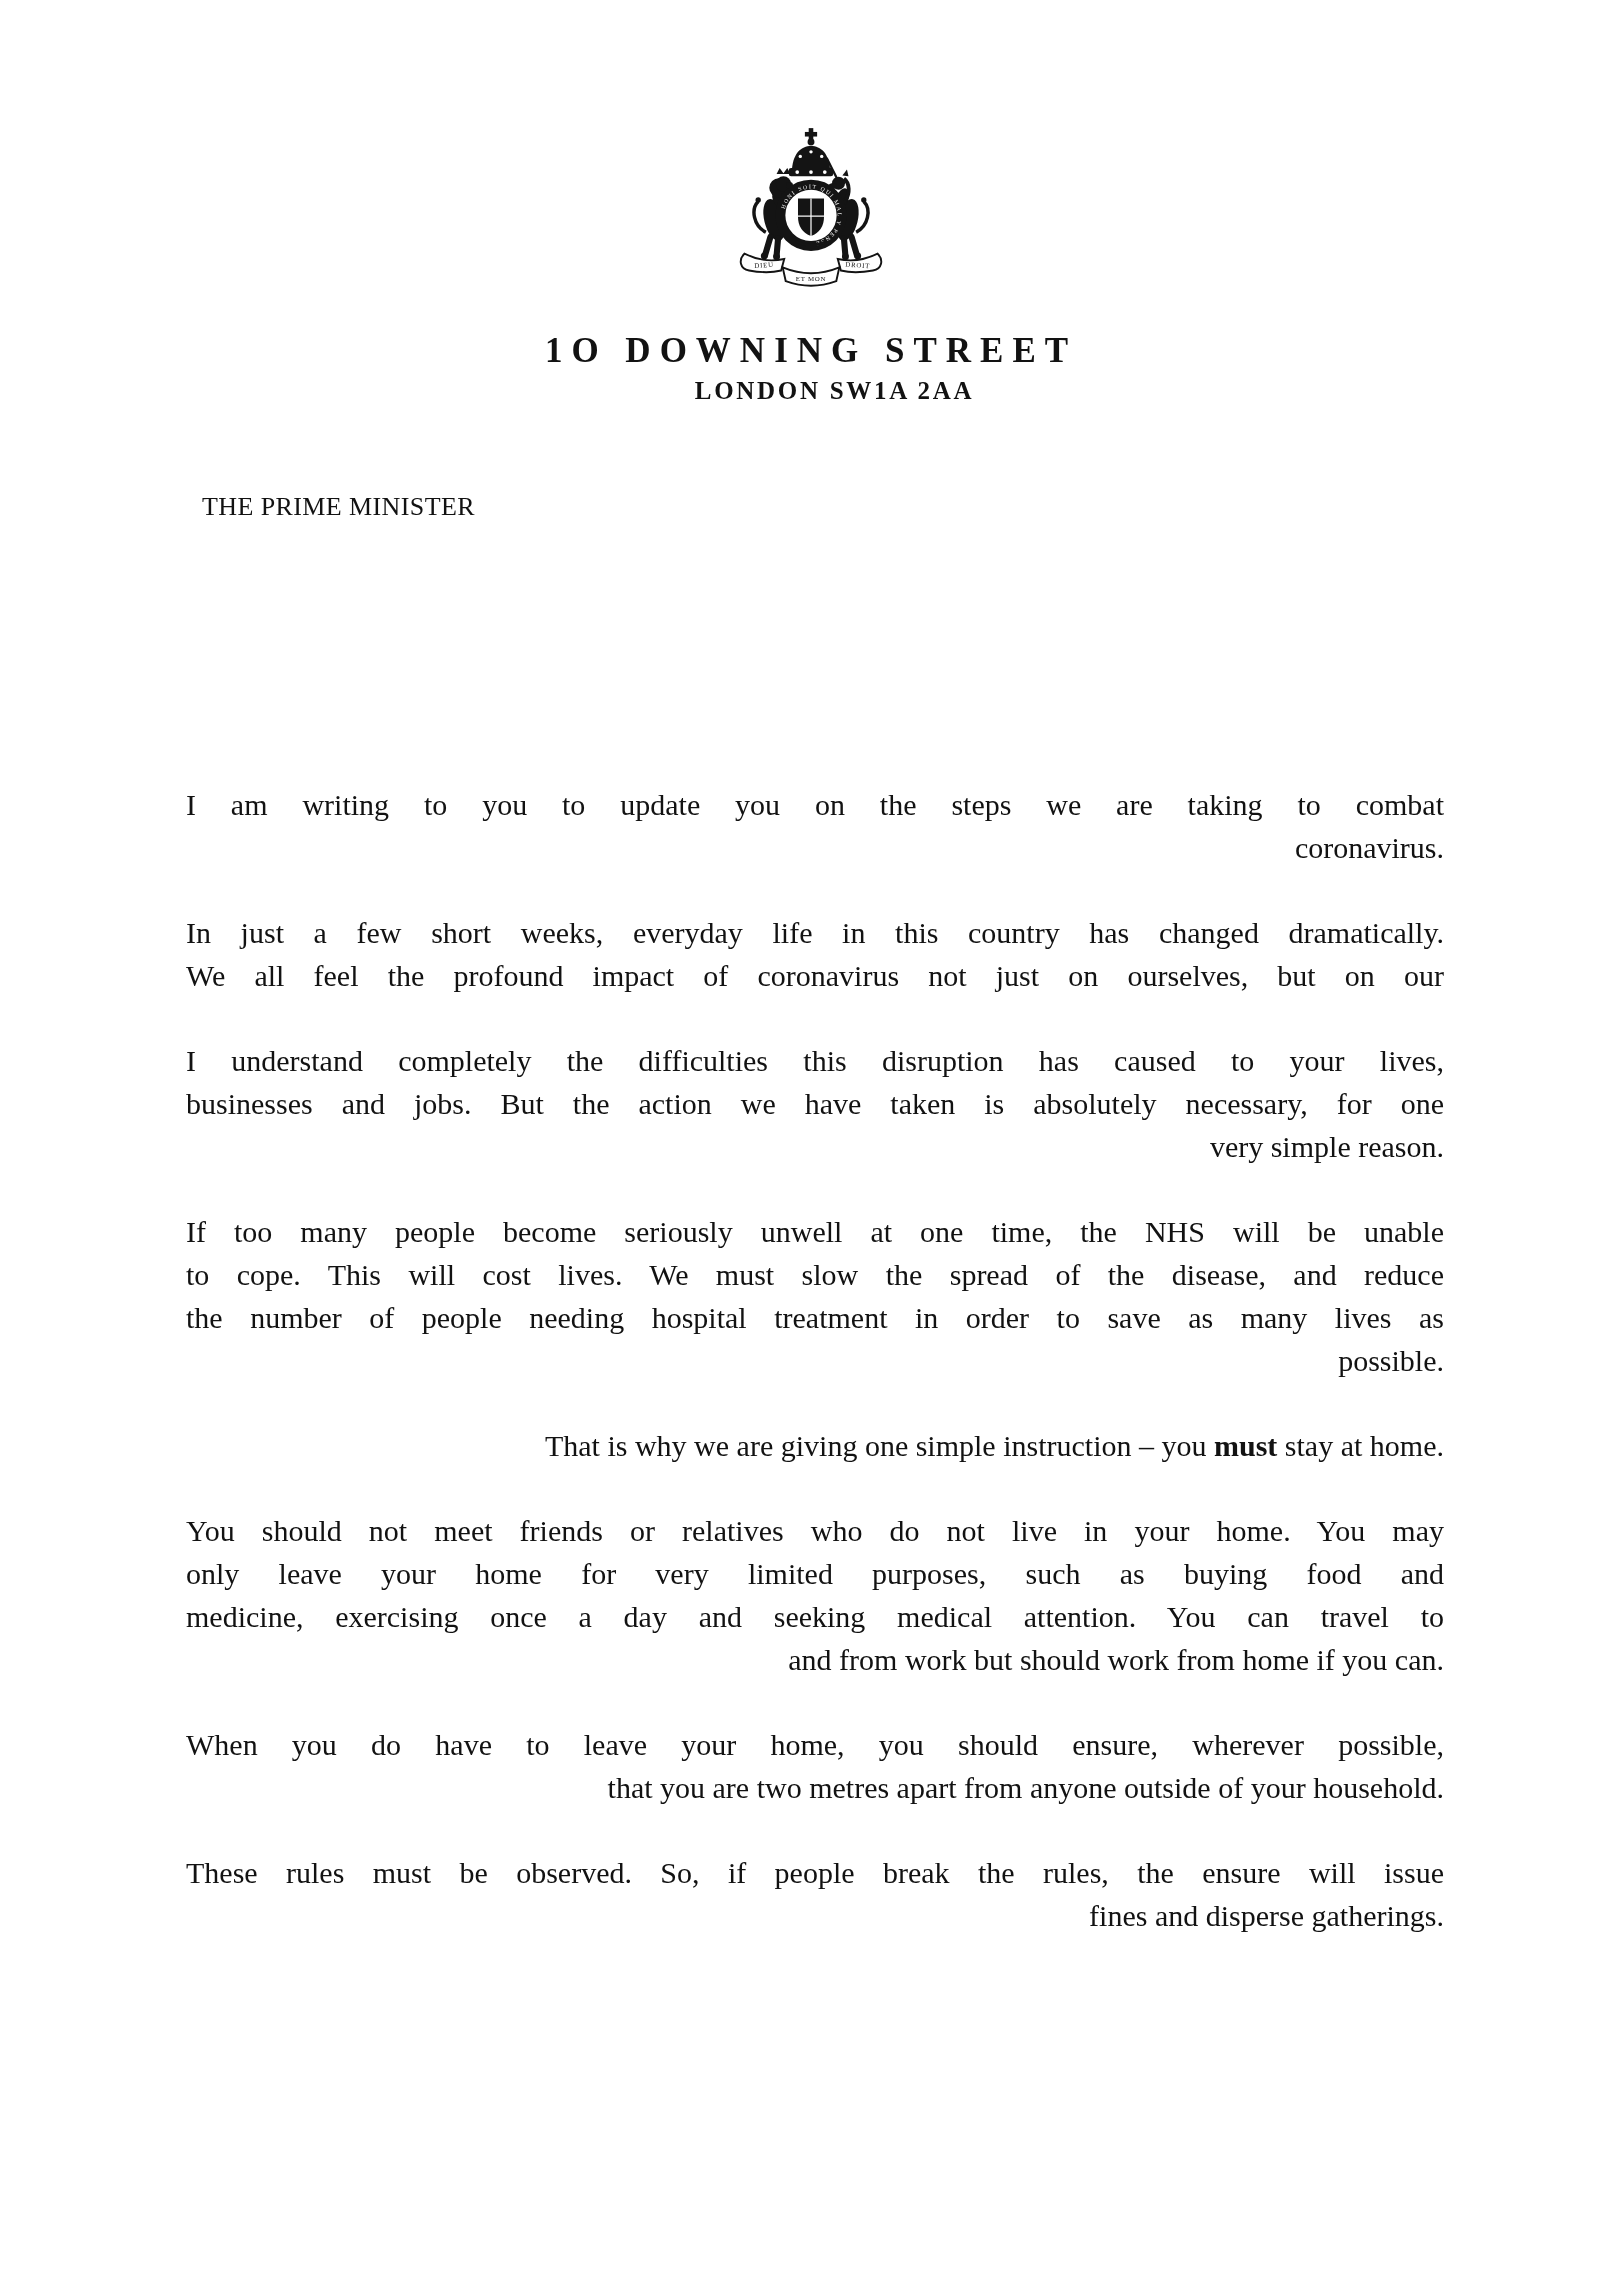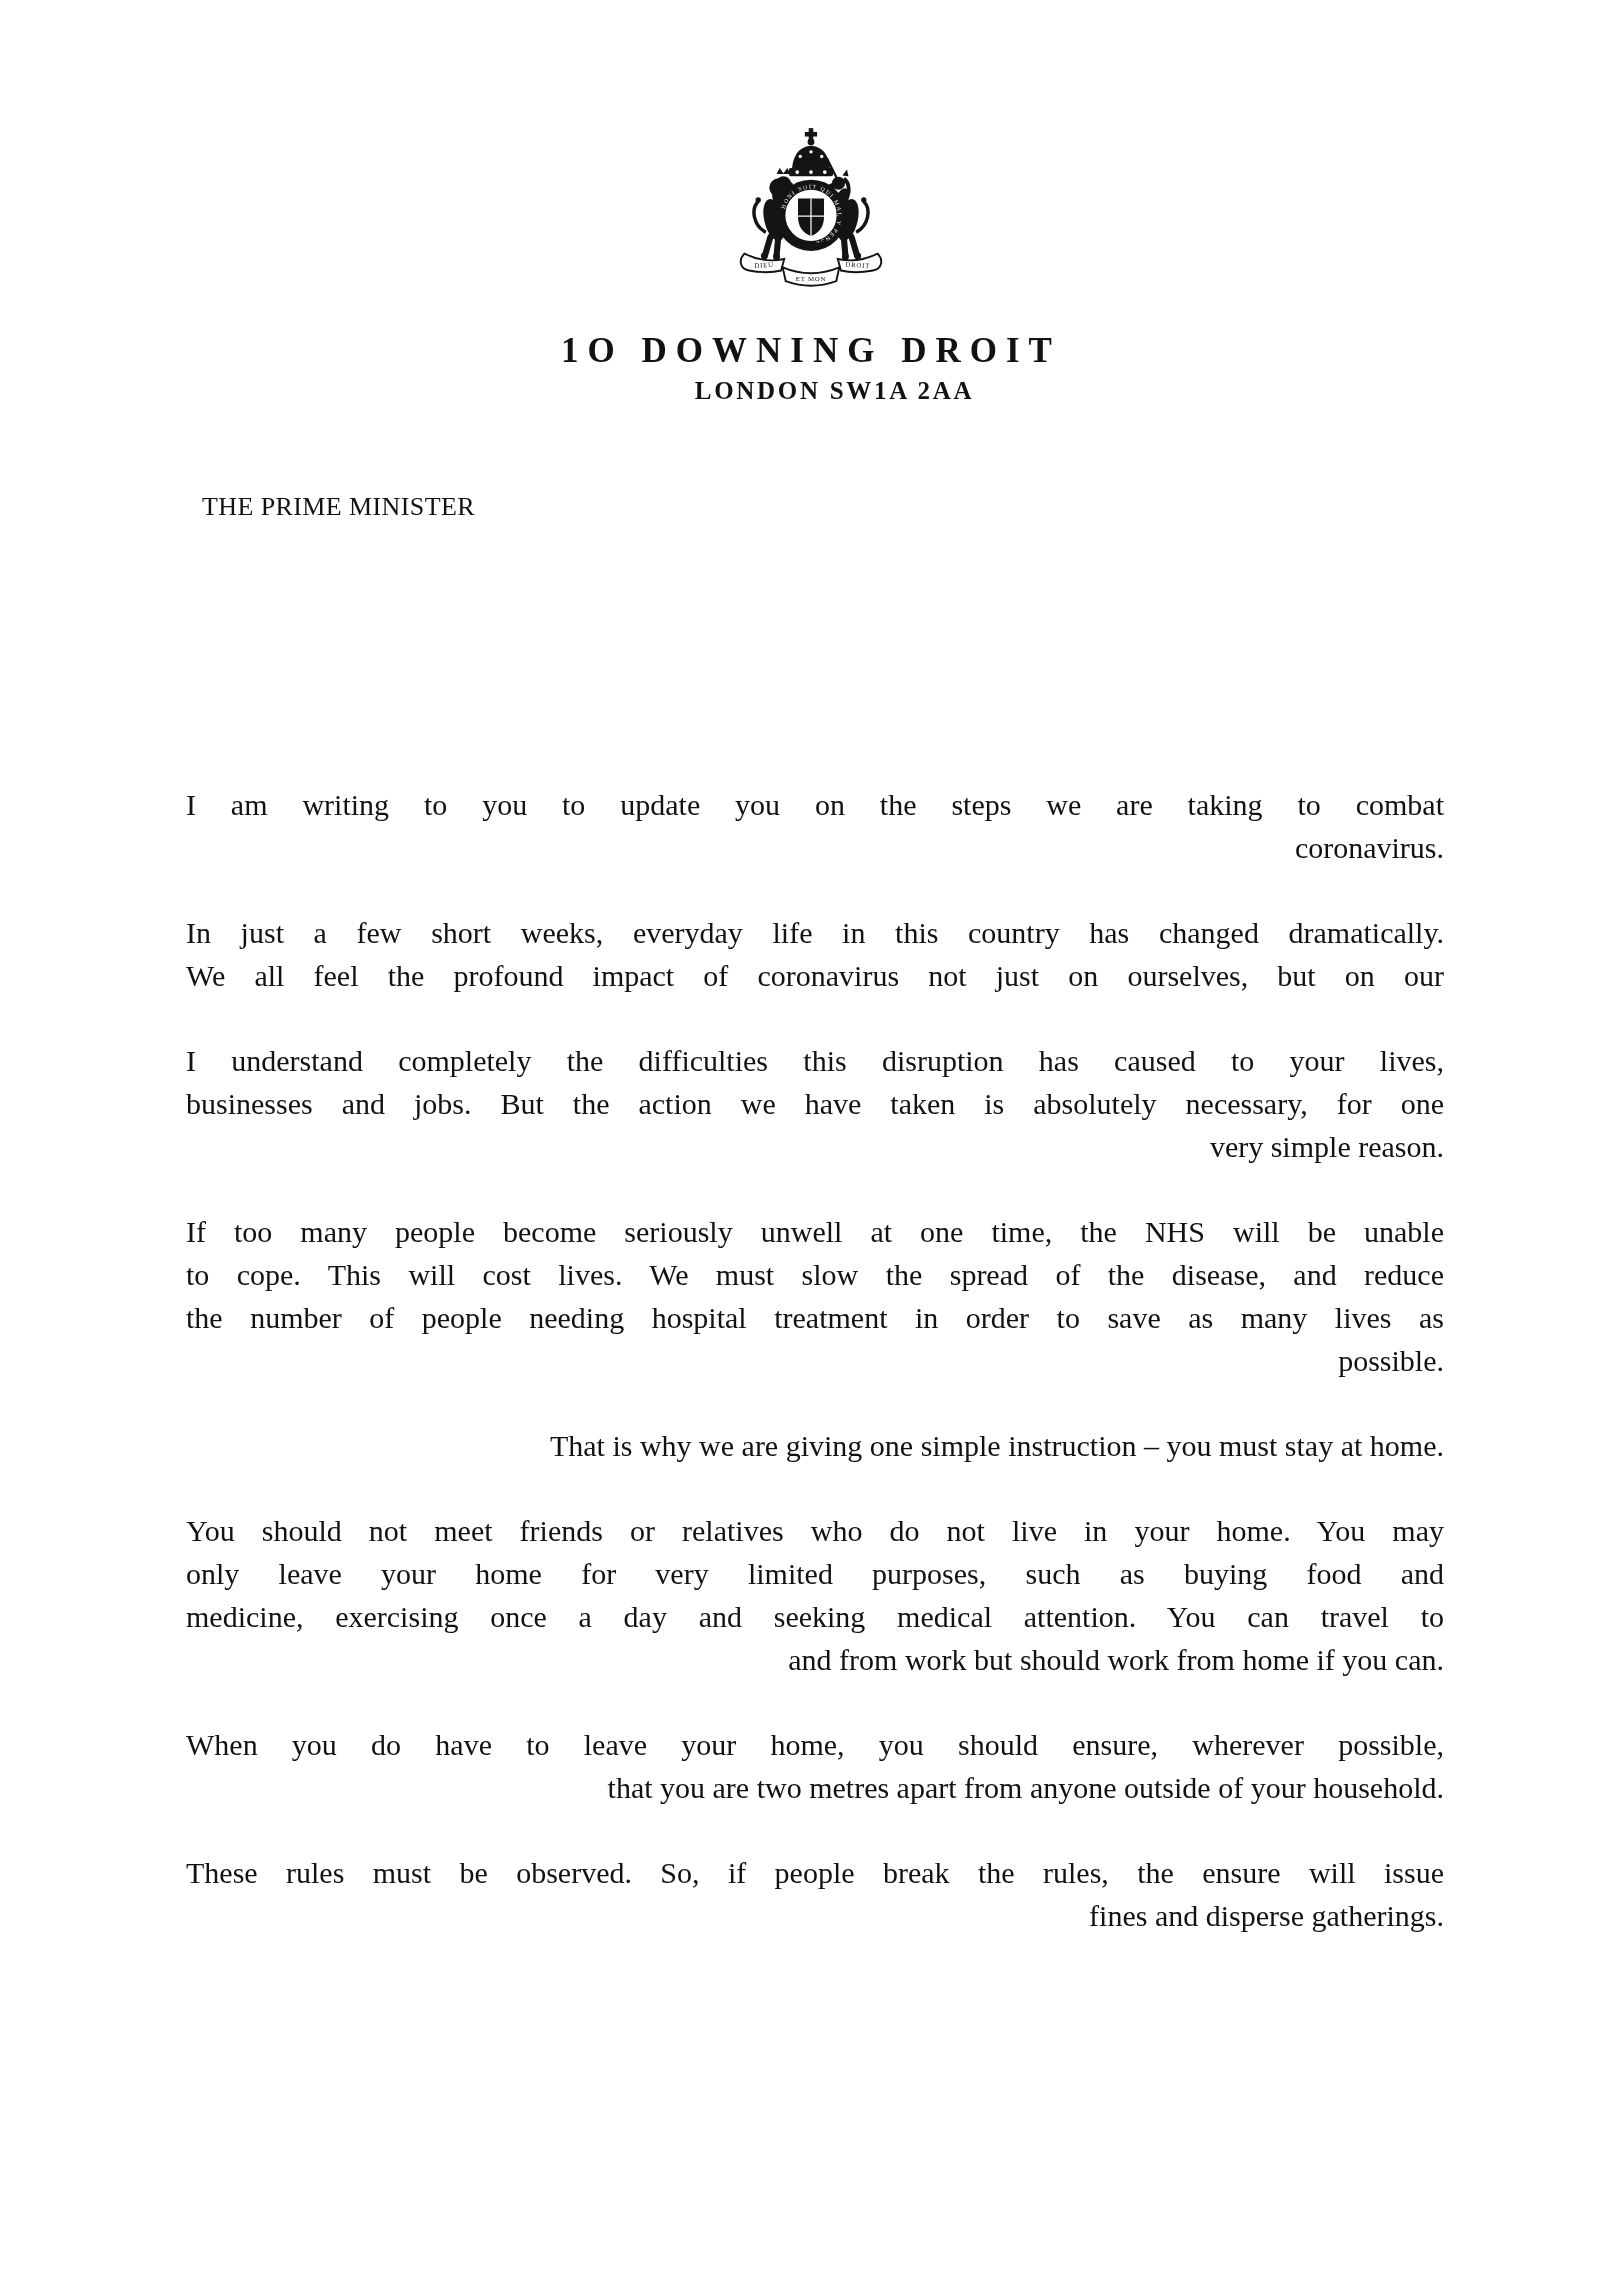--- a/index.html
+++ b/index.html
@@ -51,21 +51,21 @@
     margin: 260px 178px 0 186px;
     font-size: 30px;
     line-height: 43px;
   }
   .para { margin: 0 0 42px 0; }
   .line { text-align: right; }
   .line.just {
     text-align: justify;
     text-align-last: justify;
   }
-  .line b { font-weight: 400; }
+  .line b { font-weight: 700; }
   svg .ink { fill: #141414; }
   svg .ink-line { stroke: #141414; fill: none; }
   svg text {
     font-family: "Liberation Serif", serif;
   }
 </style>
 </head>
 <body>
 
 <div class="page">
@@ -149,21 +149,21 @@
         <path d="M28,168 C20,176 22,188 34,190 C50,193 64,193 76,190 L80,175 C62,179 44,176 28,168 Z" fill="#ffffff" stroke="#141414" stroke-width="2.5"></path>
         <path d="M202,168 C210,176 208,188 196,190 C180,193 166,193 154,190 L150,175 C168,179 186,176 202,168 Z" fill="#ffffff" stroke="#141414" stroke-width="2.5"></path>
         <path d="M78,186 C102,196 128,196 152,186 L148,204 C126,212 104,212 82,204 Z" fill="#ffffff" stroke="#141414" stroke-width="2.5"></path>
         <text x="54" y="186" transform="rotate(-4 54 186)" font-size="9" letter-spacing="1" text-anchor="middle" fill="#141414">DIEU</text>
         <text x="176" y="186" transform="rotate(4 176 186)" font-size="9" letter-spacing="1" text-anchor="middle" fill="#141414">DROIT</text>
         <text x="115" y="204" font-size="9" letter-spacing="1" text-anchor="middle" fill="#141414">ET MON</text>
       </g>
     </svg>
   </div>
 
-  <div class="addr1">1O DOWNING DROIT</div>
+  <div class="addr1">1O DOWNING STREET</div>
   <div class="addr2">LONDON SW1A 2AA</div>
 
   <div class="pm-title">THE PRIME MINISTER</div>
 
   <div class="letter-body">
       <div class="para">
         <div class="line just">I am writing to you to update you on the steps we are taking to combat</div>
         <div class="line">coronavirus.</div>
       </div>
       <div class="para">

